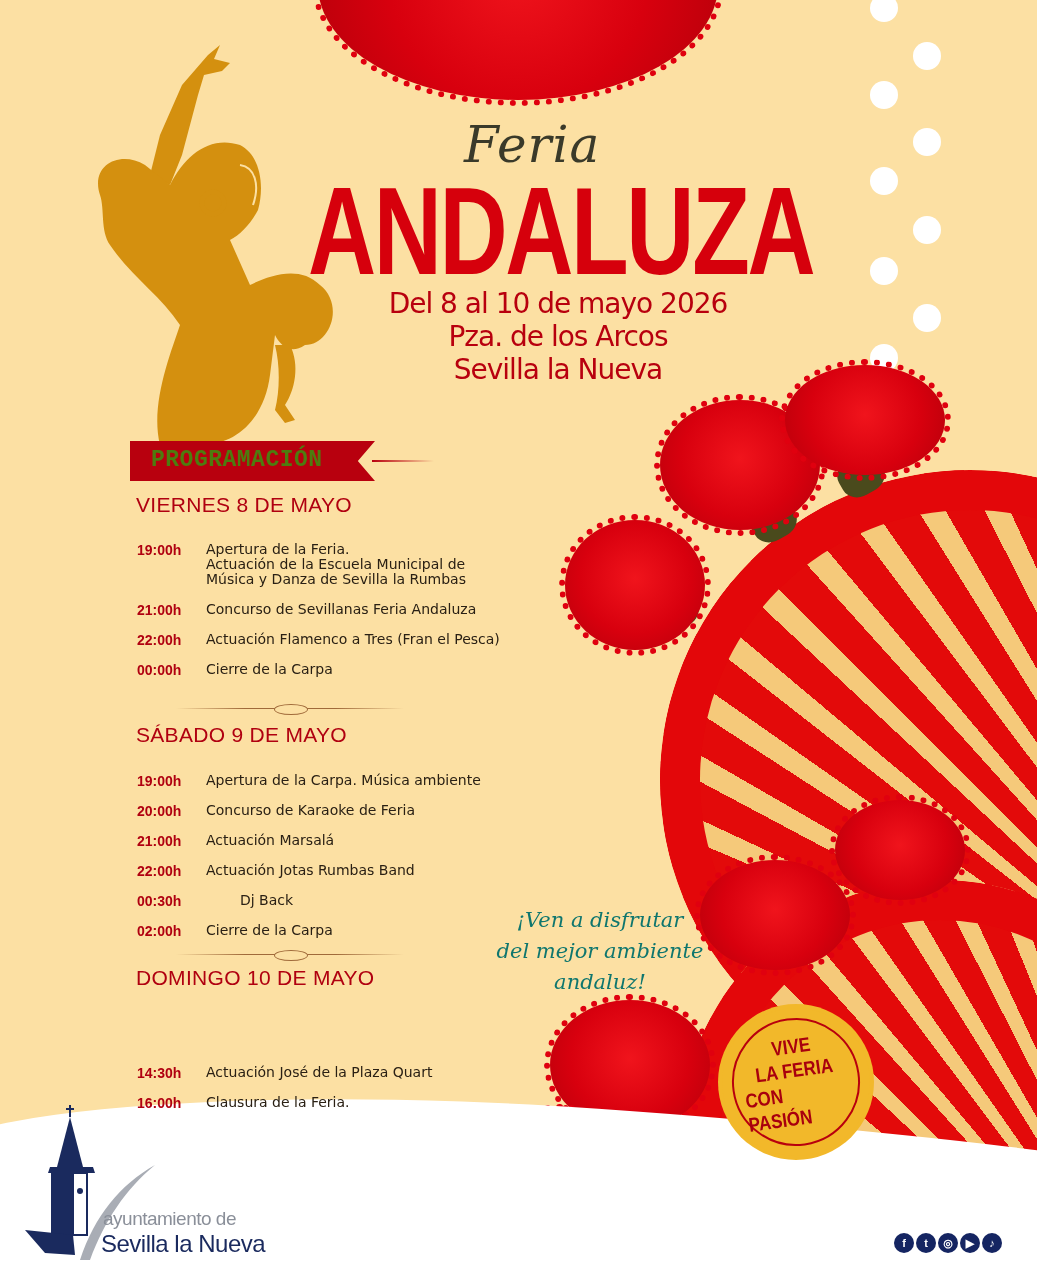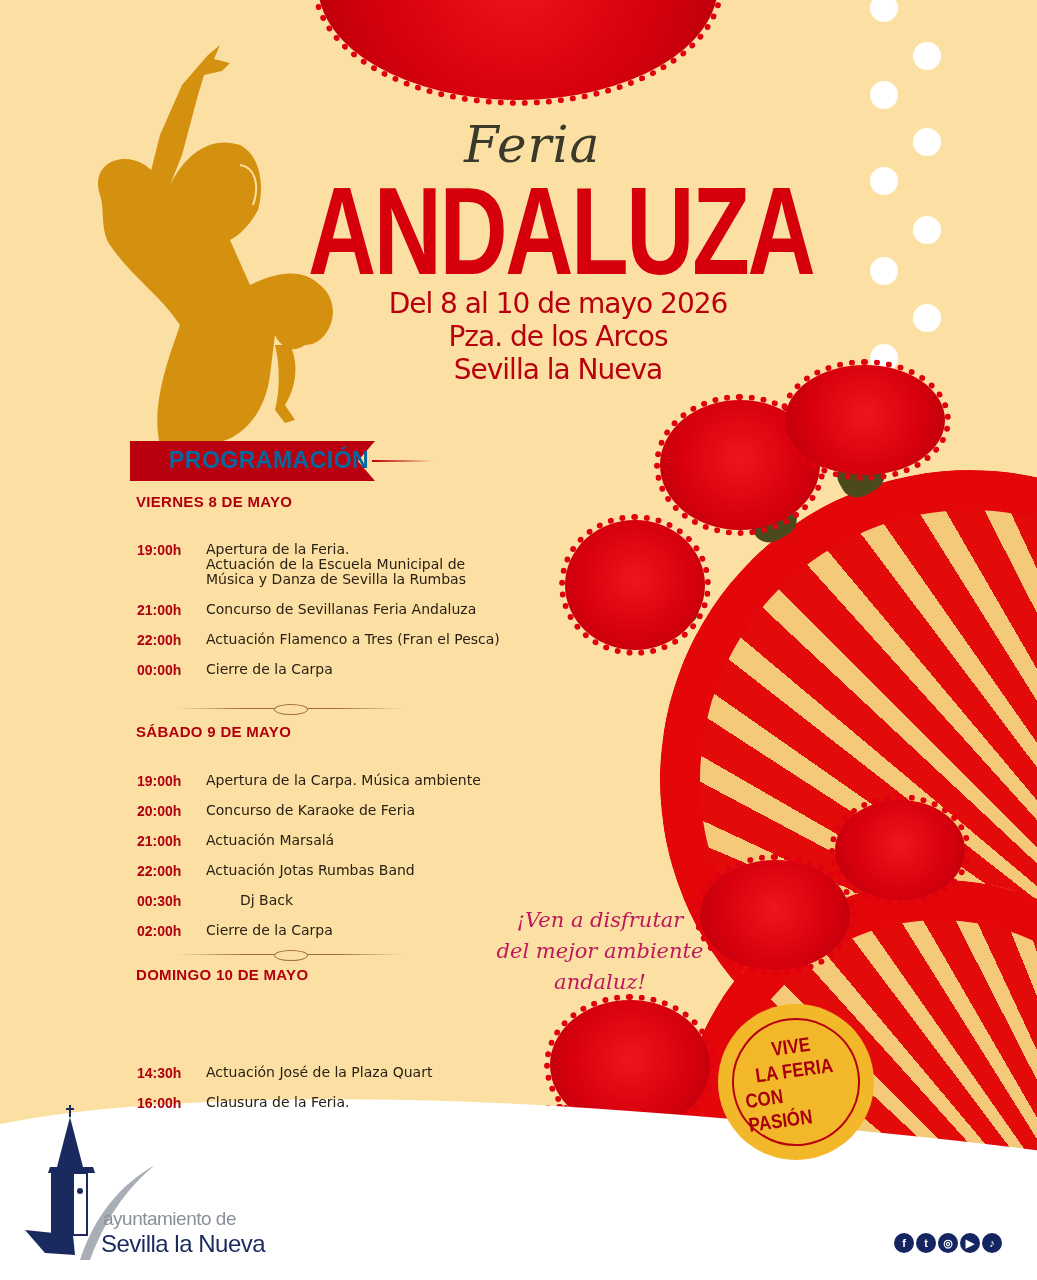--- a/index.html
+++ b/index.html
@@ -17,29 +17,29 @@
      repeating-conic-gradient(from 200deg at 100% 100%, #e30a0a 0deg 3deg, #f5c97a 3deg 5deg);}
   .fan-edge{position:absolute;inset:0;border-radius:50%;border:40px solid #e3070a;}
   
   .dancer{position:absolute;left:90px;top:45px;width:260px;height:400px;}
   
   .feria{position:absolute;left:464px;top:116px;font-family:"DejaVu Serif",serif;font-style:italic;font-size:50px;color:#3a3a2a;letter-spacing:1px;}
   .andaluza{position:absolute;left:308px;top:160px;width:480px;font-family:"Liberation Sans",sans-serif;font-weight:bold;font-size:118px;color:#d6000c;letter-spacing:-3px;transform:scaleX(0.8) scaleY(1.05);transform-origin:left top;white-space:nowrap;}
   .sub{position:absolute;width:560px;left:278px;text-align:center;font-family:"DejaVu Sans",sans-serif;font-size:28px;color:#b8000e;letter-spacing:-1px;}
   .banner{position:absolute;left:130px;top:441px;width:245px;height:40px;background:#b8000e;clip-path:polygon(0 0,100% 0,93% 50%,100% 100%,0 100%);}
   .banner-line{position:absolute;left:372px;top:460px;width:62px;height:2px;background:linear-gradient(90deg,#b8000e,rgba(184,0,14,0));}
-  .banner-text{position:absolute;left:169px;top:447px;font-family:Liberation Sans, sans-serif;font-weight:bold;font-size:23px;color:#0369a1;letter-spacing:0.5px;}
-  .day{position:absolute;left:136px;font-family:"Liberation Sans",sans-serif;font-weight:bold;font-size:15px;color:#b00010;letter-spacing:0.3px;}
+  .banner-text{position:absolute;left:151px;top:447px;font-family:Liberation Mono, monospace;font-weight:bold;font-size:23px;color:#4d7c0f;letter-spacing:0.5px;}
+  .day{position:absolute;left:136px;font-family:"Liberation Sans",sans-serif;font-weight:normal;font-size:21px;color:#b00010;letter-spacing:0.3px;}
   .row{position:absolute;left:137px;display:flex;}
   .time{width:69px;font-family:Liberation Sans, sans-serif;font-weight:bold;font-size:14px;color:#b00010;}
   .desc{font-family:"DejaVu Sans",sans-serif;font-size:14px;color:#2a2014;line-height:15px;}
   .divider{position:absolute;left:176px;width:228px;height:10px;}
   .divider::before{content:"";position:absolute;left:0;right:0;top:4px;height:1px;background:linear-gradient(90deg,rgba(150,90,50,0),#a06a3a 30%,#a06a3a 70%,rgba(150,90,50,0));}
   .divider span{position:absolute;left:98px;top:0;width:32px;height:9px;background:#fce0a3;border:1px solid #a06a3a;border-radius:50%;}
-  .slogan{position:absolute;left:495px;top:905px;width:210px;text-align:center;font-family:"DejaVu Serif",serif;font-style:italic;font-size:21px;line-height:31px;color:#be185d;}
+  .slogan{position:absolute;left:495px;top:905px;width:210px;text-align:center;font-family:"DejaVu Serif",serif;font-style:italic;font-size:21px;line-height:31px;color:#0f766e;}
   .seal{position:absolute;left:722px;top:1008px;width:148px;height:148px;border-radius:50%;background:#f2b82a;box-shadow:0 0 0 4px #f2b82a;}
   .seal-inner{position:absolute;inset:10px;border-radius:50%;border:2px solid #b8000e;display:flex;flex-direction:column;align-items:center;justify-content:center;transform:rotate(-8deg);}
   .seal-inner span{font-family:"Liberation Sans",sans-serif;font-weight:bold;font-size:20px;line-height:24px;color:#a8000e;transform:scaleX(0.85);}
   .logo{position:absolute;left:25px;top:1105px;width:140px;height:155px;}
   .logo-small{position:absolute;left:103px;top:1208px;font-family:"Liberation Sans",sans-serif;font-size:19px;color:#8a8f99;letter-spacing:-0.5px;}
   .logo-big{position:absolute;left:101px;top:1230px;font-family:"Liberation Sans",sans-serif;font-size:24px;color:#1a2a5e;letter-spacing:-0.5px;}
   .web{position:absolute;left:771px;top:1199px;font-family:"Liberation Sans",sans-serif;font-weight:bold;font-size:22px;color:#152562;}
   .socials{position:absolute;left:894px;top:1233px;display:flex;gap:2px;}
   .soc{width:20px;height:20px;border-radius:50%;background:#152562;color:#fff;font-family:"Liberation Sans",sans-serif;font-weight:bold;font-size:11px;display:flex;align-items:center;justify-content:center;}
 </style>

